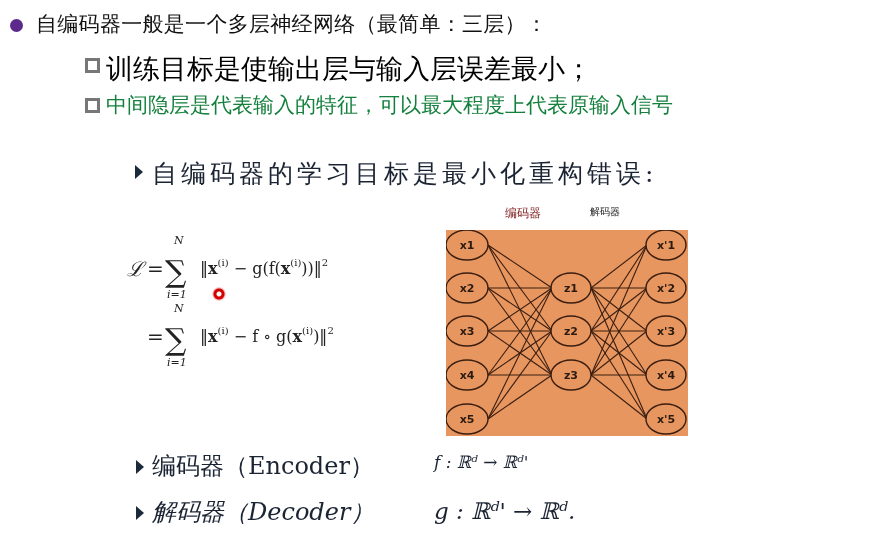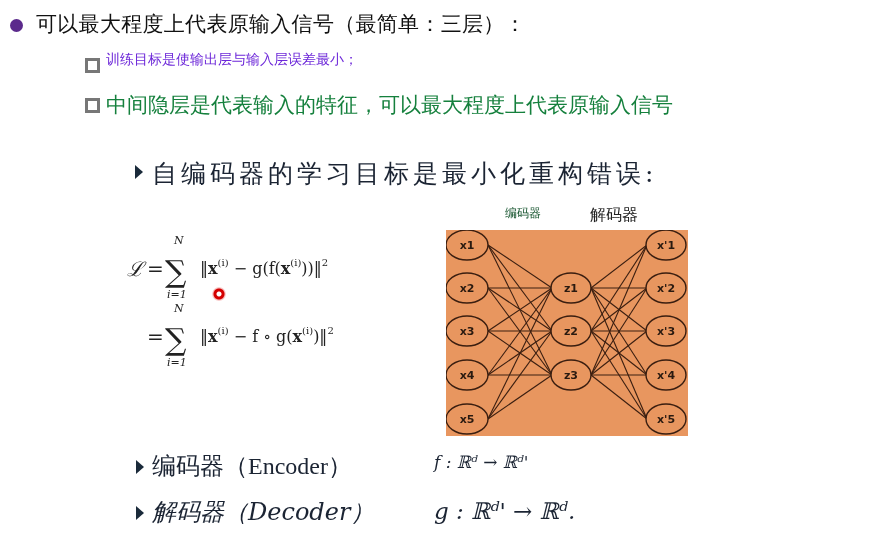--- a/index.html
+++ b/index.html
@@ -4,44 +4,44 @@
 <style>
   html, body { margin:0; padding:0; }
   body { width:881px; height:537px; background:#ffffff; position:relative; overflow:hidden;
          font-family:"DejaVu Sans", sans-serif; }
   .abs { position:absolute; }
   .bullet-dot { left:10px; top:19px; width:13px; height:13px; border-radius:50%; background:#5b2a8c; }
   .l1 { left:36px; top:10px; font-size:21px; color:#111; white-space:nowrap; letter-spacing:0.3px; }
   .sq { width:15px; height:15px; border:3px solid #777; box-sizing:border-box; background:#fff; }
   .sq1 { left:85px; top:58px; }
   .sq2 { left:85px; top:98px; }
-  .l2 { left:106px; top:51px; font-size:14px; color:#6d28d9; white-space:nowrap; }
+  .l2 { left:106px; top:51px; font-size:27px; color:#000000; white-space:nowrap; }
   .l3 { left:106px; top:91px; font-size:21px; color:#15803d; white-space:nowrap; }
   .tri { width:0; height:0; border-top:7px solid transparent; border-bottom:7px solid transparent; border-left:8px solid #1a2a3a; }
   .serif { font-family:"DejaVu Serif", serif; color:#1b2433; }
   .h2 { left:152px; top:157px; font-size:25px; letter-spacing:4px; white-space:nowrap;text-align:right; }
   .tri-h2 { left:135px; top:165px; }
-  .lbl-enc { left:505px; top:205px; font-size:12px; color:#14532d; }
-  .lbl-dec { left:590px; top:205px; font-size:16px; color:#222;text-align:right; }
+  .lbl-enc { left:505px; top:205px; font-size:12px; color:#7f1d1d; }
+  .lbl-dec { left:590px; top:205px; font-size:10px; color:#222;text-align:right; }
   .diagram { left:446px; top:230px; width:242px; height:206px; }
   .formula { left:125px; top:232px; width:260px; height:140px; }
-  .enc-row { left:152px; top:450px; font-size:24px; white-space:nowrap;font-family:Liberation Serif, serif; }
+  .enc-row { left:152px; top:450px; font-size:24px; white-space:nowrap; }
   .dec-row { left:152px; top:496px; font-size:24px; white-space:nowrap;font-style:italic; }
   .tri-enc { left:136px; top:460px; }
   .tri-dec { left:136px; top:506px; }
   .map-enc { left:434px; top:452px; font-size:17px; font-style:italic; white-space:nowrap; }
   .map-dec { left:434px; top:498px; font-size:23px; font-style:italic; white-space:nowrap; }
   .cursor { left:212px; top:287px; width:14px; height:14px; border-radius:50%;
             background:radial-gradient(circle, #fff 0 2px, #d40000 3px 5px, rgba(230,60,60,0.35) 6px, rgba(255,255,255,0) 8px); }
 </style>
 </head>
 <body>
 
 <div class="abs bullet-dot"></div>
-<div class="abs l1">可以最大程度上代表原输入信号（最简单：三层）：</div>
+<div class="abs l1">自编码器一般是一个多层神经网络（最简单：三层）：</div>
 
 <div class="abs sq sq1"></div>
 <div class="abs l2">训练目标是使输出层与输入层误差最小；</div>
 
 <div class="abs sq sq2"></div>
 <div class="abs l3">中间隐层是代表输入的特征，可以最大程度上代表原输入信号</div>
 
 <div class="abs tri tri-h2"></div>
 <div class="abs serif h2">自编码器的学习目标是最小化重构错误:</div>
 

